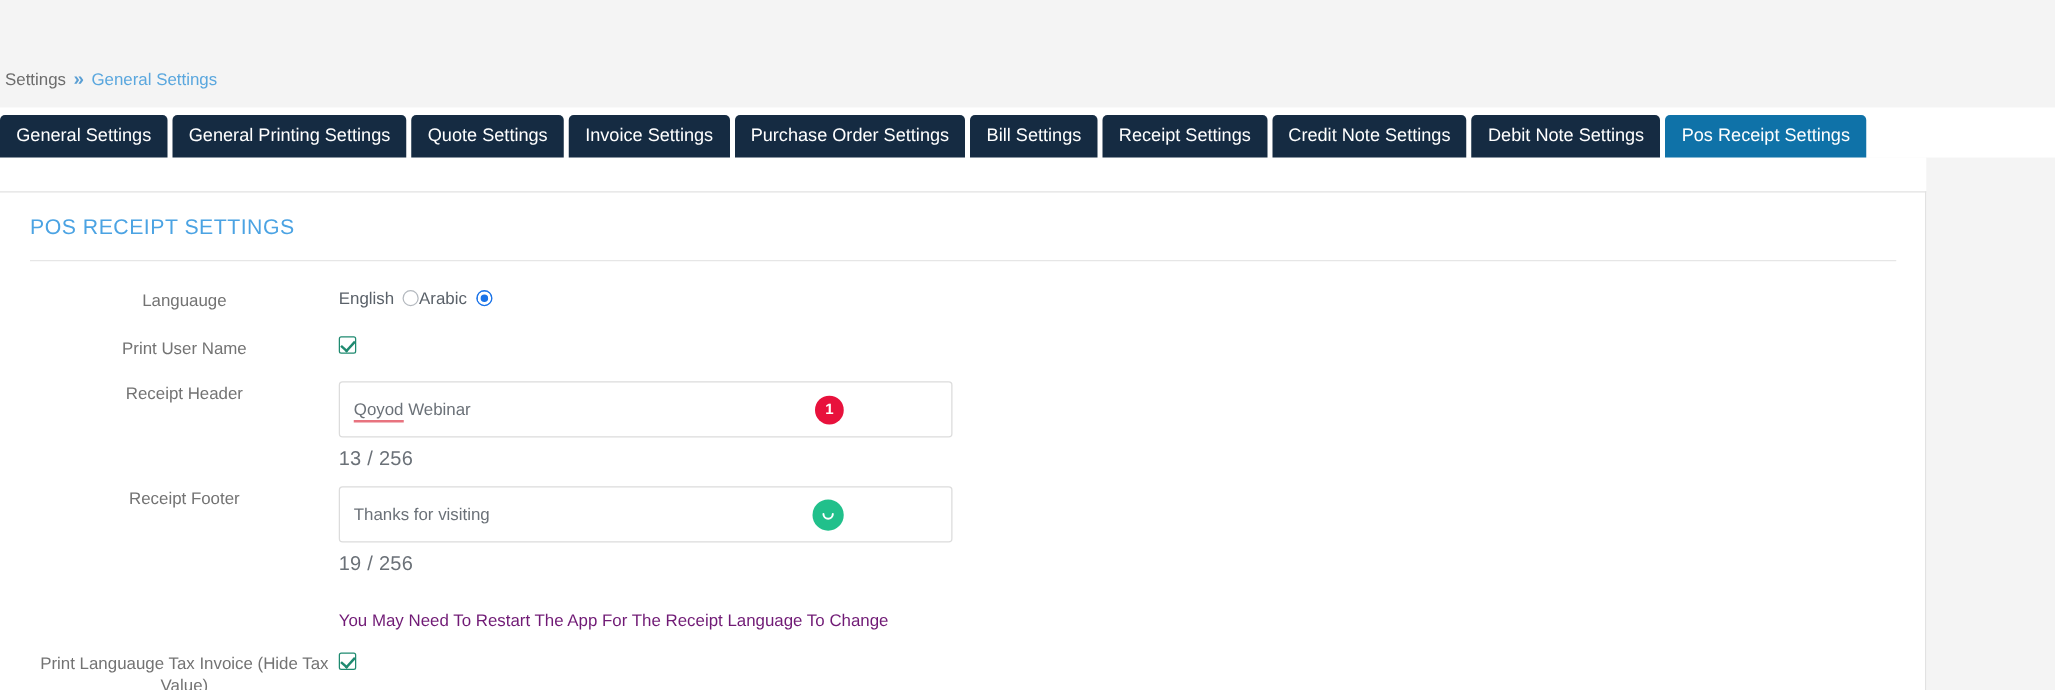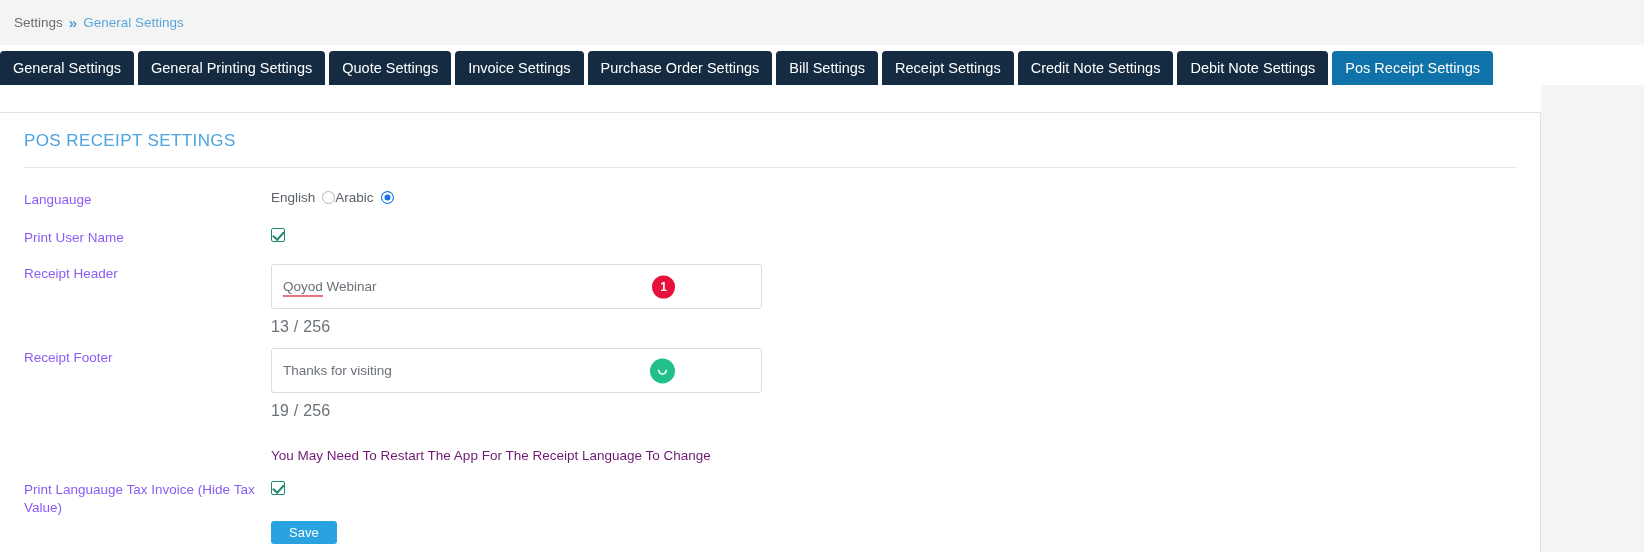--- a/index.html
+++ b/index.html
@@ -16,24 +16,25 @@
     width: 1644px;
     height: 552px;
     background: #f4f4f4;
   }
 
   
   .breadcrumb {
     height: 45px;
     display: flex;
     align-items: center;
-    padding-left: 14px;
+    padding-left: 4px;
     font-size: 13.5px;
     color: #6d6d6d;
     background: #f4f4f4;
+    margin-top: 41px;
   }
   .breadcrumb .crumb-static { color: #6d6d6d; }
   .breadcrumb .crumb-sep {
     color: #5a9fd4;
     margin: 0 6px;
     font-size: 15px;
     font-weight: bold;
   }
   .breadcrumb .crumb-link {
     color: #5aa7de;
@@ -111,24 +112,25 @@
     font-size: 13.5px;
     color: #555c66;
   }
   .row {
     display: flex;
     align-items: flex-start;
   }
   .row-label {
     width: 247px;
     flex: 0 0 247px;
-    color: #8b5cf6;
+    color: #737373;
     font-size: 13.5px;
     line-height: 18px;
     padding-top: 1px;
+    text-align: center;
   }
   .row-field { flex: 1 1 auto; }
 
   
   .lang-row { margin-bottom: 18px; }
   .lang-row .row-label { padding-top: 7px; }
   .radio-group {
     display: flex;
     align-items: center;
     height: 26px;

